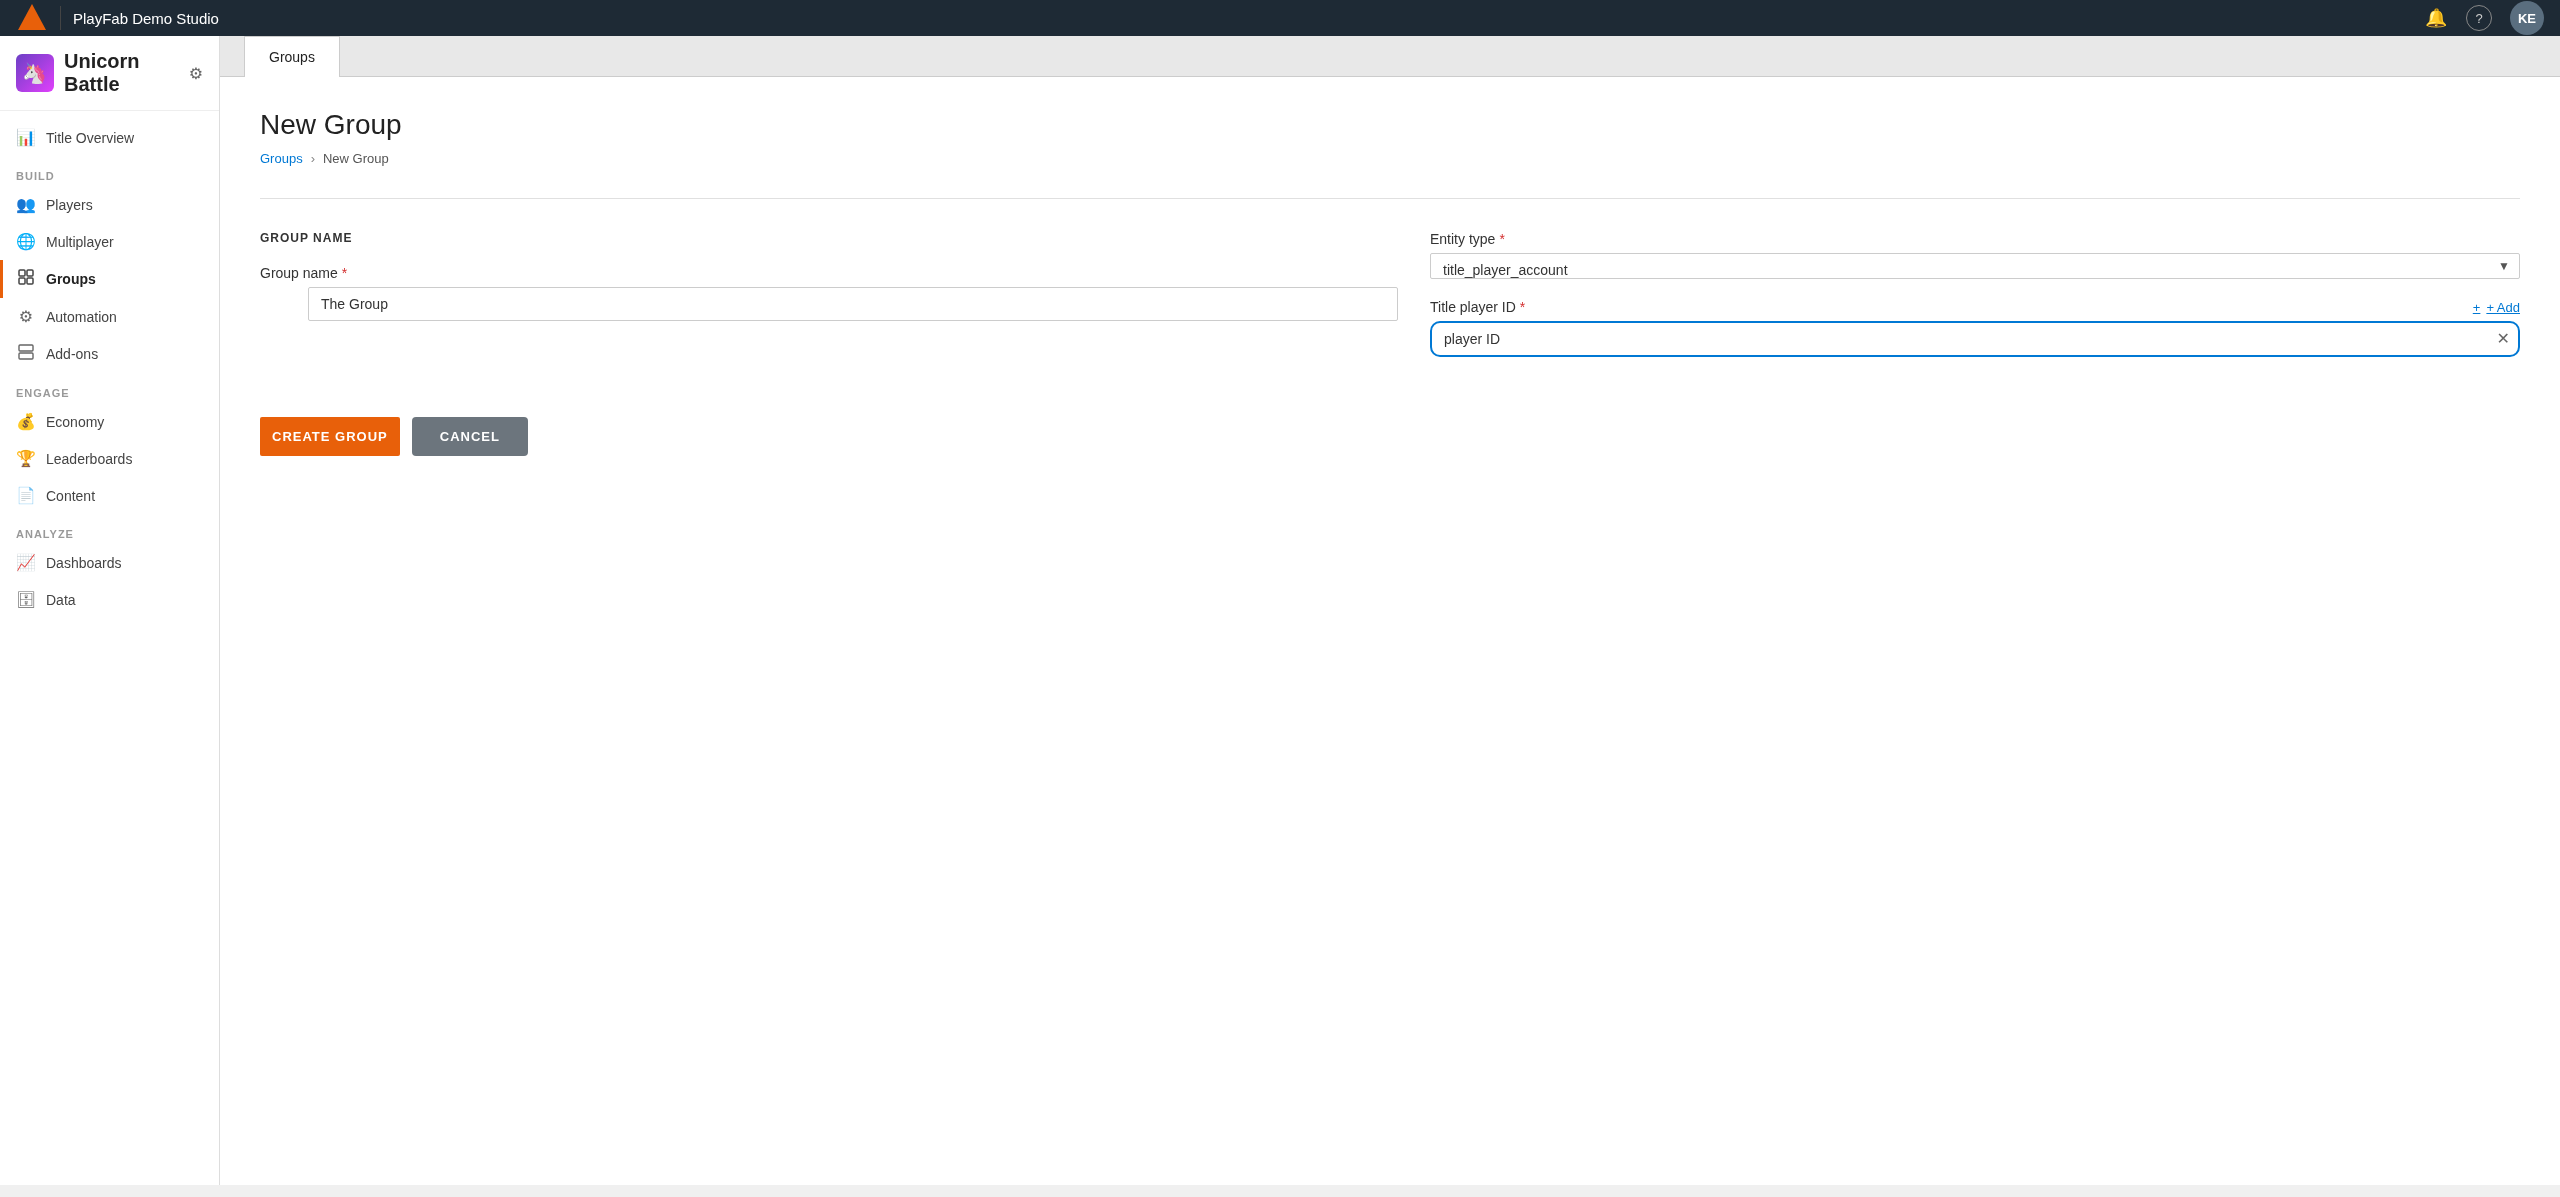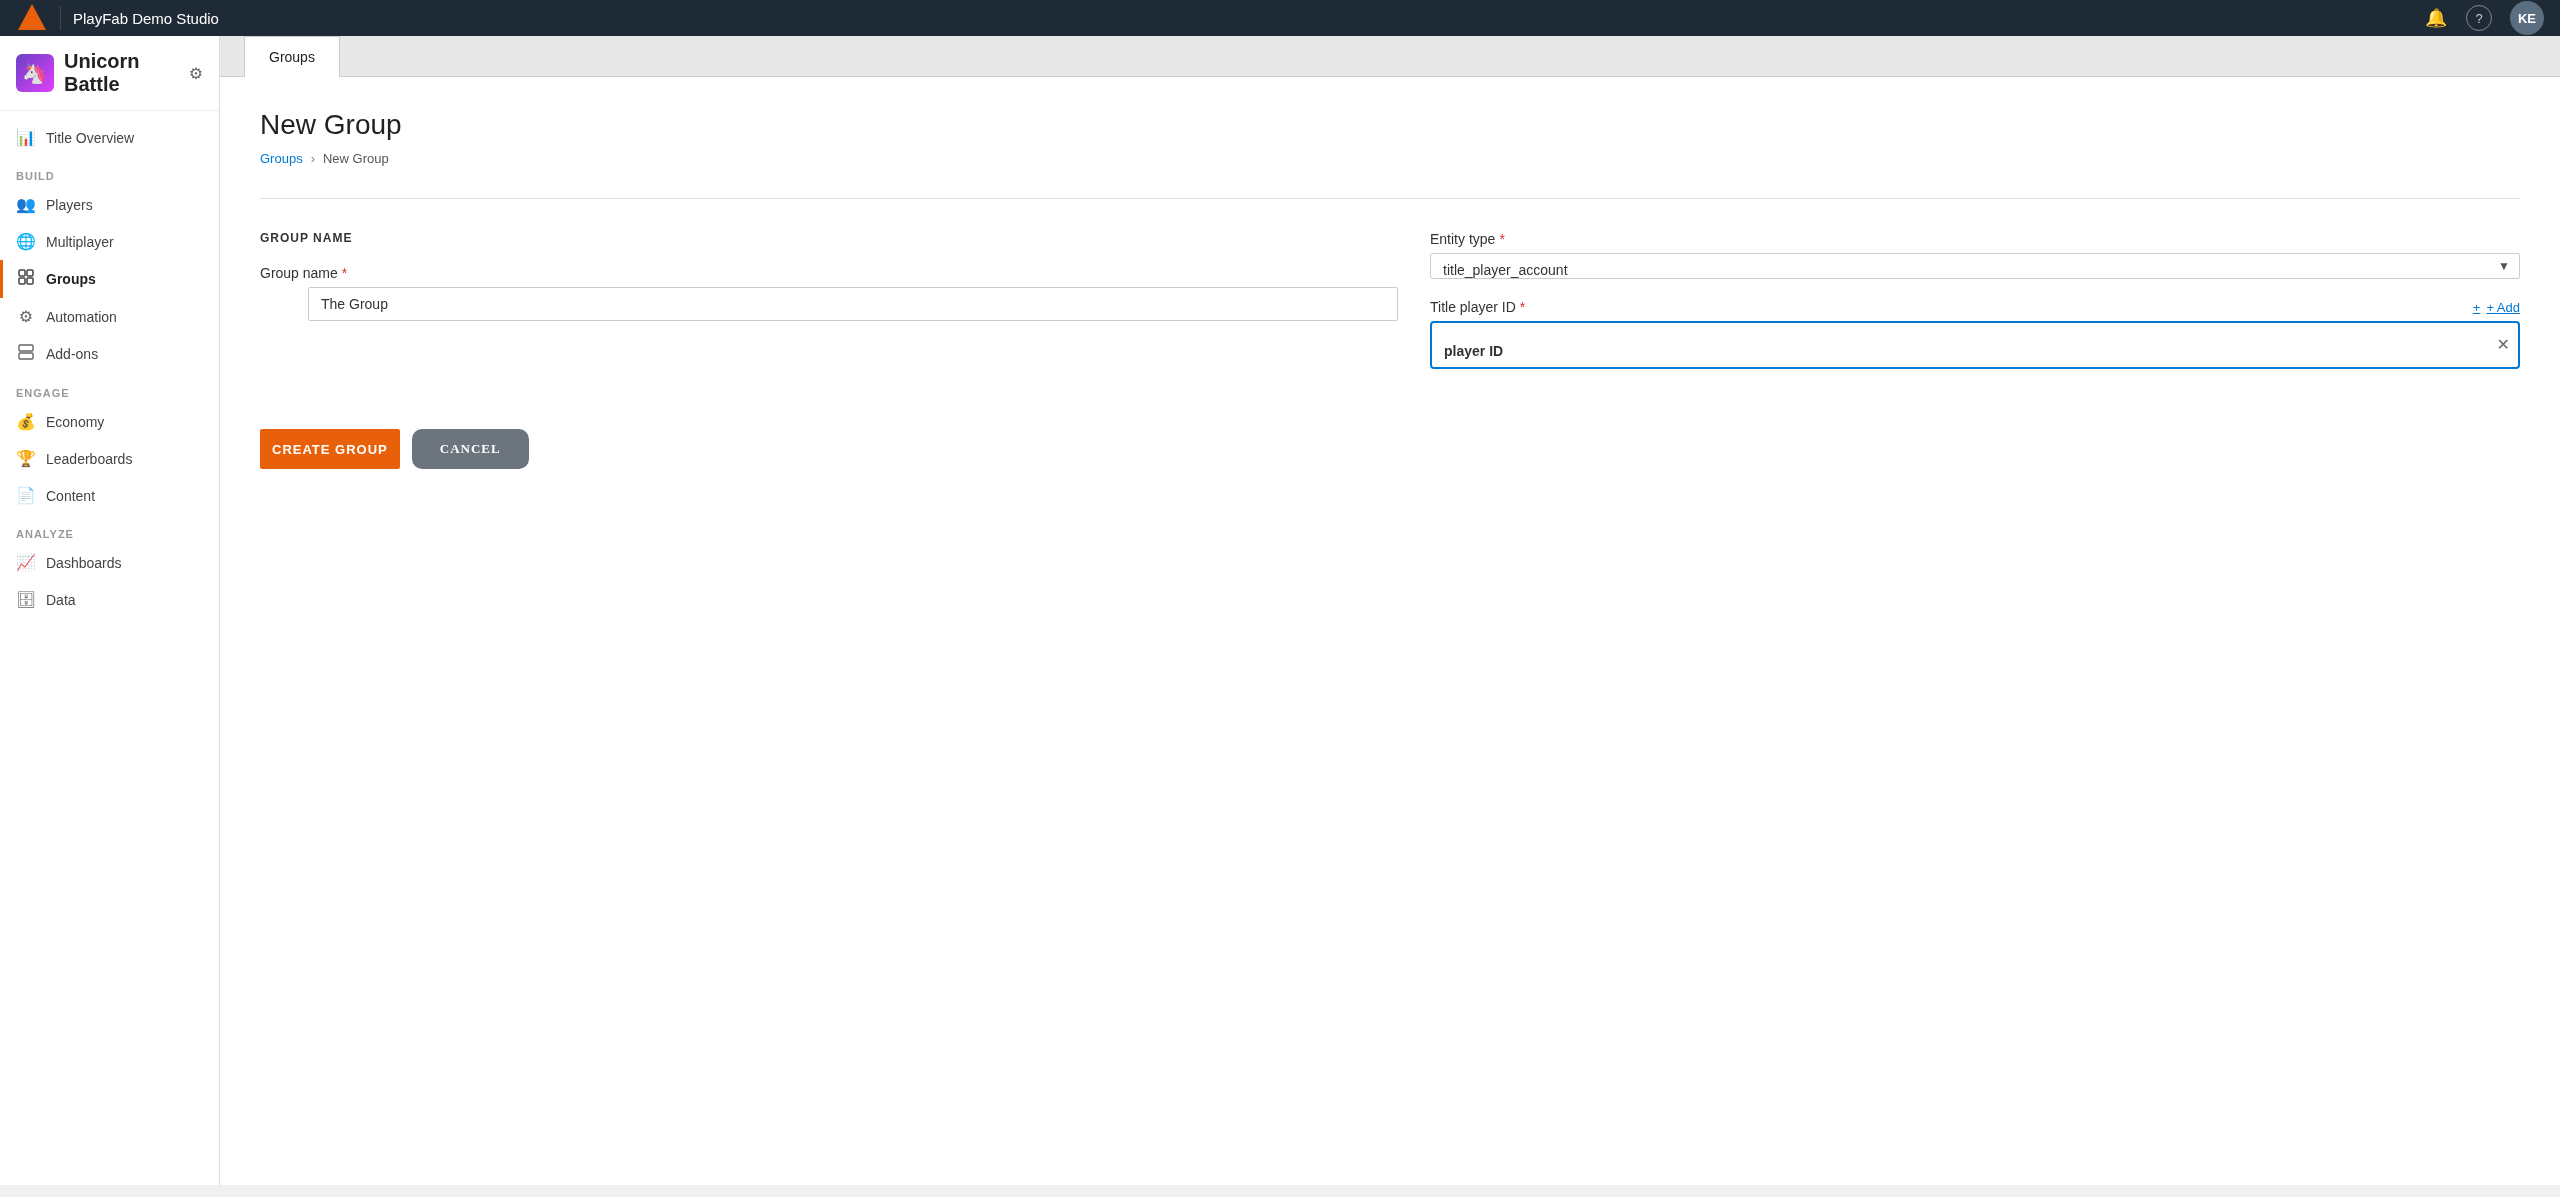--- a/index.html
+++ b/index.html
@@ -113,39 +113,38 @@
     }
     .select-chevron {
       position: absolute; right: 10px; top: 50%; transform: translateY(-50%);
       pointer-events: none; color: #555; font-size: 12px;
     }
 
     .player-id-header { display: flex; align-items: center; justify-content: space-between; margin-bottom: 6px; }
     .add-link { color: #0078d4; cursor: pointer; font-size: 13px; display: flex; align-items: center; gap: 4px; }
     .player-id-input-wrapper { position: relative; }
     .player-id-input {
-      width: 100%; padding: 20px 36px 8px 12px; font-size: 14px;
-      border: 2px solid #0078d4; border-radius: 4px; outline: none; color: #333; font-weight: bold;
+      width: 100%; padding: 8px 36px 8px 12px; font-size: 14px;
+      border: 2px solid #0078d4; border-radius: 10px; outline: none; color: #333;
     }
     .clear-input-btn {
       position: absolute; right: 10px; top: 50%; transform: translateY(-50%);
       background: none; border: none; cursor: pointer; color: #666; font-size: 16px; line-height: 1;
     }
 
     .buttons-row { display: flex; gap: 12px; margin-top: 40px; }
     .btn-create {
       background: #e8600a; color: #fff; border: none; padding: 12px 12px;
       font-size: 13px; font-weight: 700; letter-spacing: 1px; cursor: pointer;
       border-radius: 2px;
     }
     .btn-cancel {
       background: #6c757d; color: #fff; border: none; padding: 12px 28px;
       font-size: 13px; font-weight: 700; letter-spacing: 1px; cursor: pointer;
-      border-radius: 10px;
-      font-family: Liberation Serif, serif;
+      border-radius: 4px;
     }
   </style>
 </head>
 <body>
 
 <nav class="topnav">
   <div class="topnav-logo">
     <svg width="32" height="32" viewBox="0 0 32 32">
       <polygon points="16,2 30,28 2,28" fill="#e8600a"></polygon>
     </svg>

